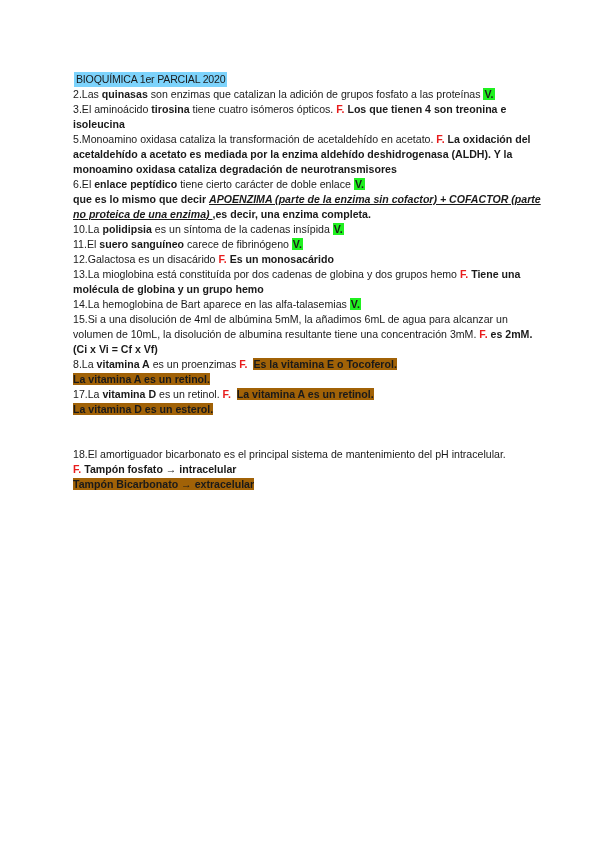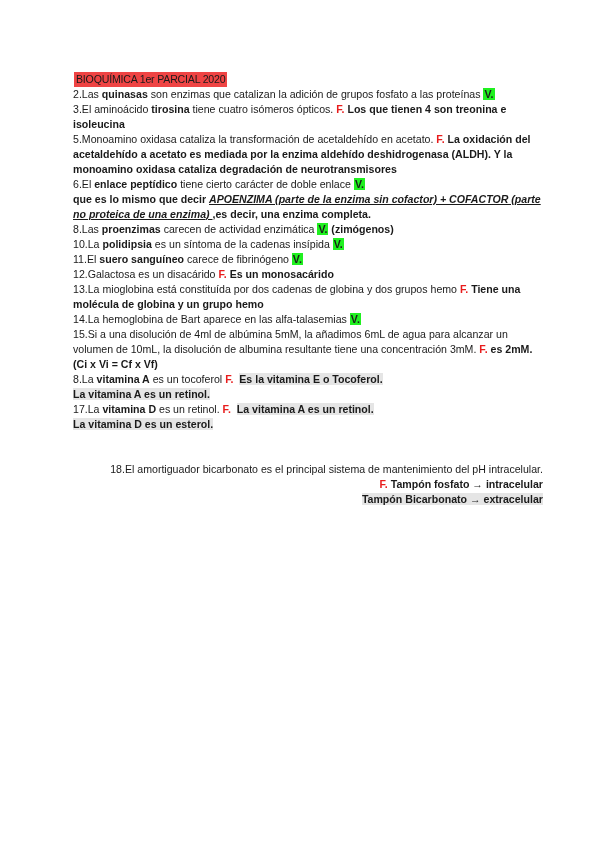--- a/index.html
+++ b/index.html
@@ -1,25 +1,25 @@
 <!DOCTYPE html>
 <html><head>
 <meta charset="utf-8">
 <style>
   html, body { margin: 0; padding: 0; background: #ffffff; }
   body { width: 600px; height: 848px; position: relative; overflow: hidden;
          font-family: "Liberation Sans", sans-serif; color: #1a1a1a; }
   .page { position: absolute; left: 73px; top: 72px; width: 470px; font-size: 10.6px; line-height: 15px; }
-  .title { display: inline-block; background: #ef4444; padding: 0 2px; margin-left: 1px; letter-spacing: -0.2px; }
+  .title { display: inline-block; background: #7dd3fc; padding: 0 2px; margin-left: 1px; letter-spacing: -0.2px; }
   .item { }
-  .item.gap-big { margin-top: 30px; text-align: right; }
+  .item.gap-big { margin-top: 30px; }
   b { font-weight: bold; }
   .v { background: #20f020; font-weight: bold; padding: 0 1px; }
   .f { color: #e81c1c; font-weight: bold; }
-  .hl { background: #e5e5e5; }
+  .hl { background: #a16207; }
   .ul { text-decoration: underline; font-style: italic; font-weight: bold; }
 </style>
 </head>
 <body>
 
 <div class="page">
   <div><span class="title">BIOQUÍMICA 1er PARCIAL 2020</span></div>
 
   <div class="item">
     <span>2.Las </span><b>quinasas</b><span> son enzimas que catalizan la adición de grupos fosfato a las proteínas </span><span class="v">V.</span>
@@ -32,23 +32,20 @@
 
   <div class="item">
     <span>5.Monoamino oxidasa cataliza la transformación de acetaldehído en acetato. </span><span class="f">F.</span><b> La oxidación del acetaldehído a acetato es mediada por la enzima aldehído deshidrogenasa (ALDH). Y la monoamino oxidasa cataliza degradación de neurotransmisores</b>
   </div>
 
   <div class="item">
     <span>6.El </span><b>enlace peptídico</b><span> tiene cierto carácter de doble enlace </span><span class="v">V.</span><br>
     <b>que es lo mismo que decir </b><span class="ul">APOENZIMA (parte de la enzima sin cofactor) + COFACTOR (parte no proteica de una enzima) </span><b>,es decir, una enzima completa.</b>
   </div>
 
-  <div class="item">
-    <span>8.Las </span><b>proenzimas</b><span> carecen de actividad enzimática </span><span class="v">V.</span><b> (zimógenos)</b>
-  </div>
 
   <div class="item">
     <span>10.La </span><b>polidipsia</b><span> es un síntoma de la cadenas insípida </span><span class="v">V.</span>
   </div>
 
   <div class="item">
     <span>11.El </span><b>suero sanguíneo</b><span> carece de fibrinógeno </span><span class="v">V.</span>
   </div>
 
   <div class="item">
@@ -61,21 +58,21 @@
 
   <div class="item">
     <span>14.La hemoglobina de Bart aparece en las alfa-talasemias </span><span class="v">V.</span>
   </div>
 
   <div class="item">
     <span>15.Si a una disolución de 4ml de albúmina 5mM, la añadimos 6mL de agua para alcanzar un volumen de 10mL, la disolución de albumina resultante tiene una concentración 3mM. </span><span class="f">F.</span><b> es 2mM.  (Ci x Vi = Cf x Vf)</b>
   </div>
 
   <div class="item">
-    <span>8.La </span><b>vitamina A</b><span> es un tocoferol </span><span class="f">F.</span>&nbsp; <b class="hl">Es la vitamina E o Tocoferol.</b><br>
+    <span>8.La </span><b>vitamina A</b><span> es un proenzimas </span><span class="f">F.</span>&nbsp; <b class="hl">Es la vitamina E o Tocoferol.</b><br>
     <b class="hl">La vitamina A es un retinol.</b>
   </div>
 
   <div class="item">
     <span>17.La </span><b>vitamina D</b><span> es un retinol. </span><span class="f">F.</span>&nbsp; <b class="hl">La vitamina A es un retinol.</b><br>
     <b class="hl">La vitamina D es un esterol.</b>
   </div>
 
   <div class="item gap-big">
     <span>18.El amortiguador bicarbonato es el principal sistema de mantenimiento del pH intracelular.</span><br>

